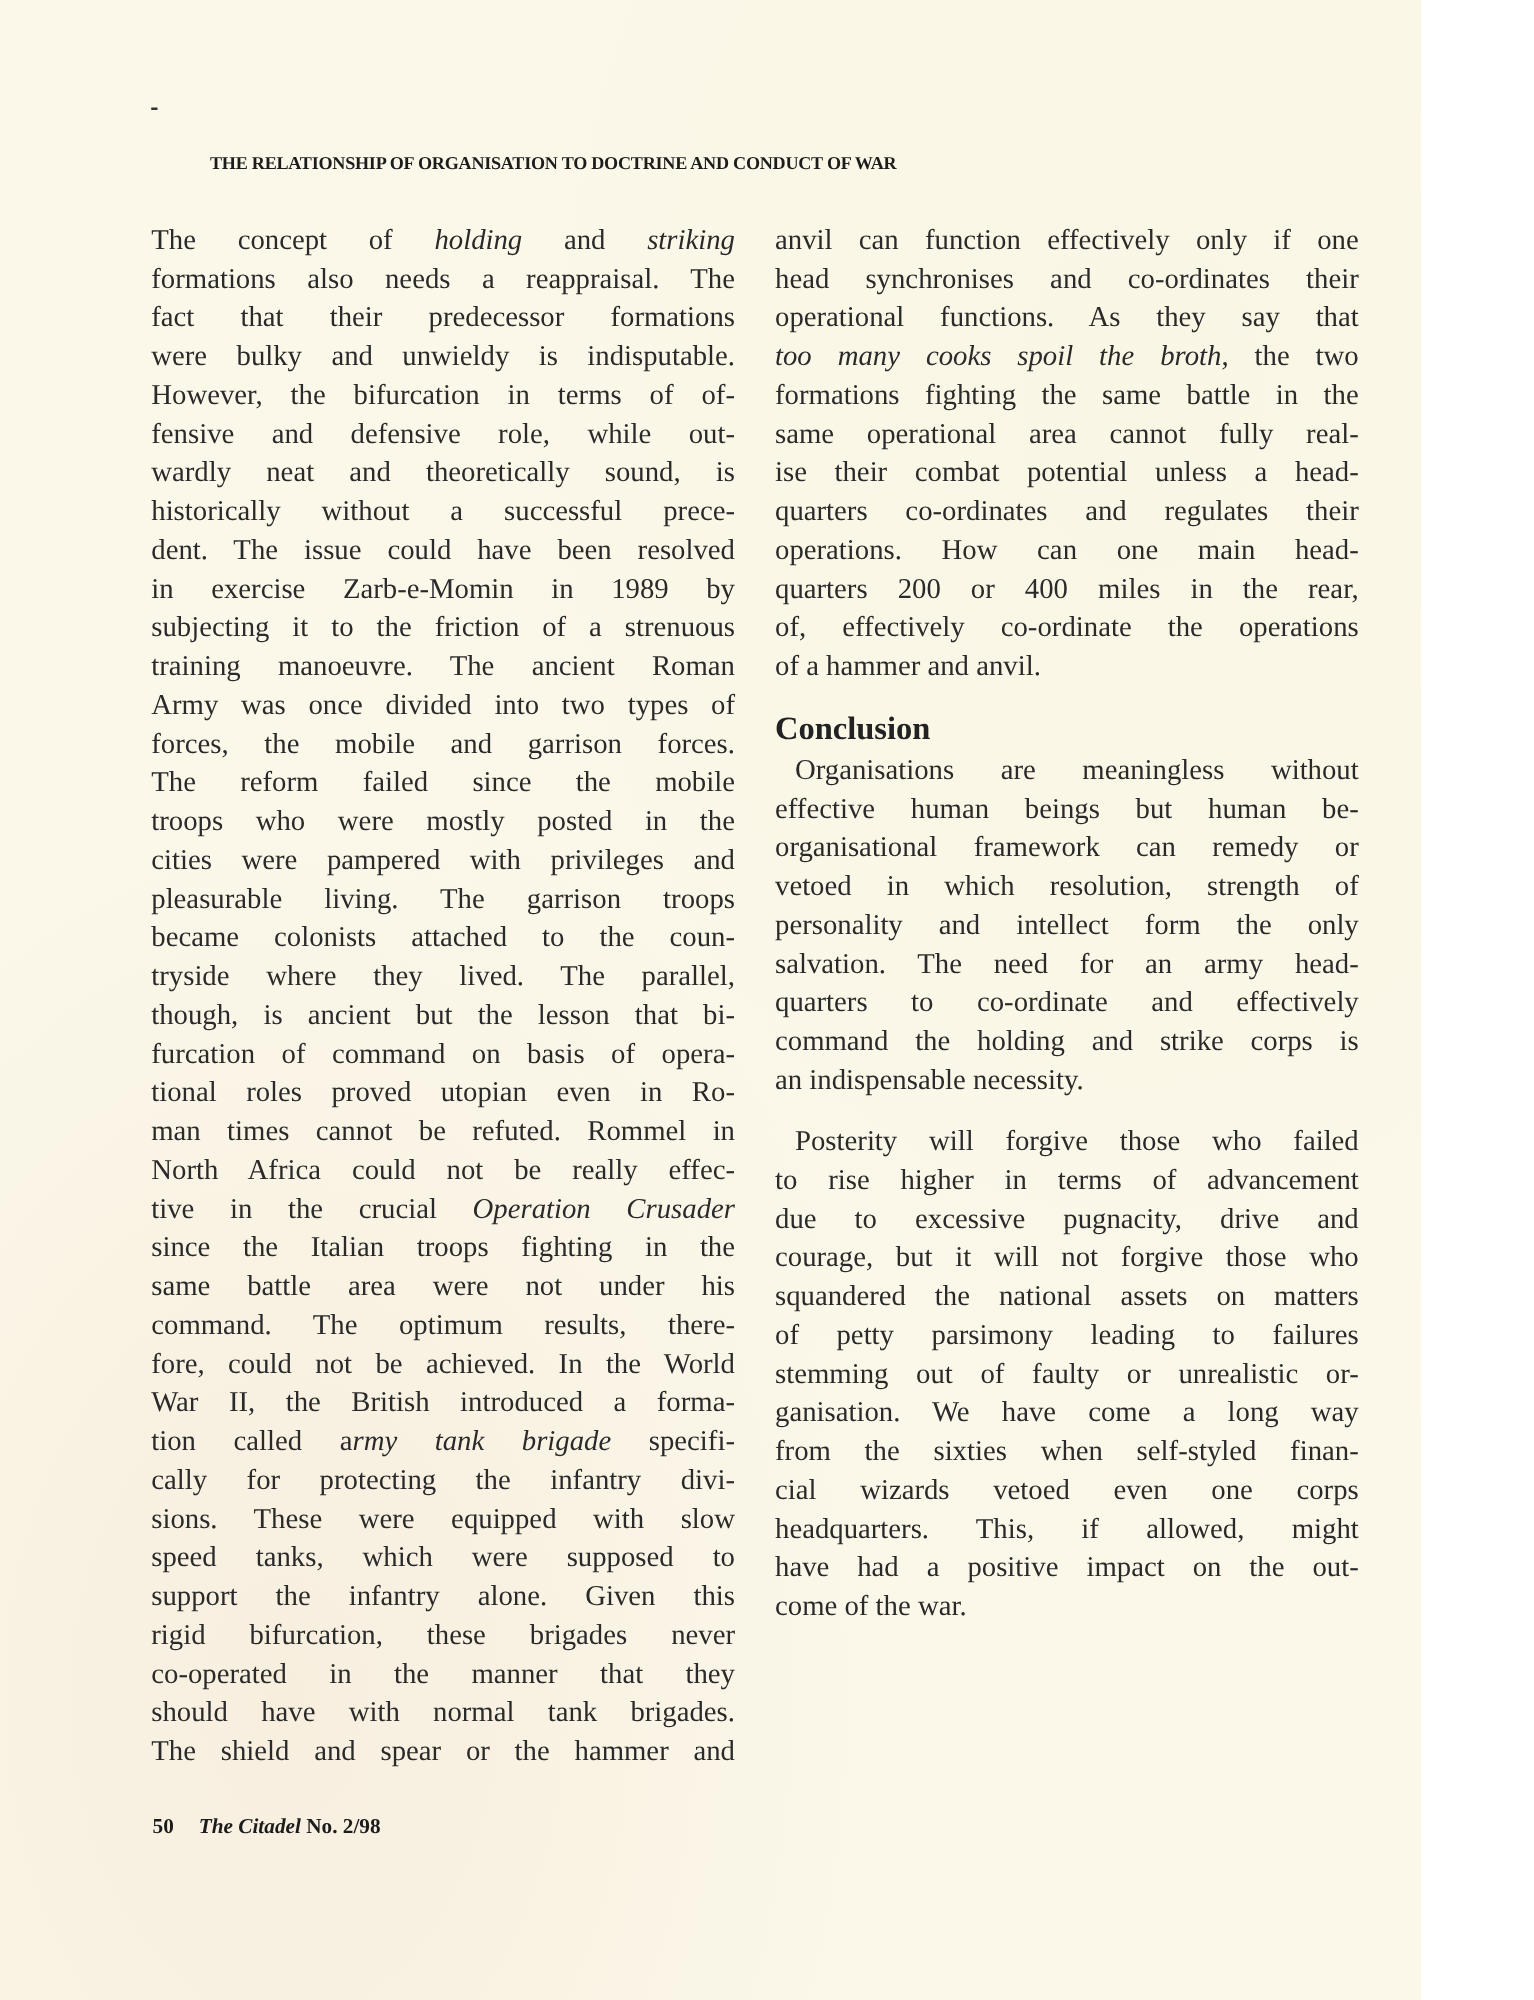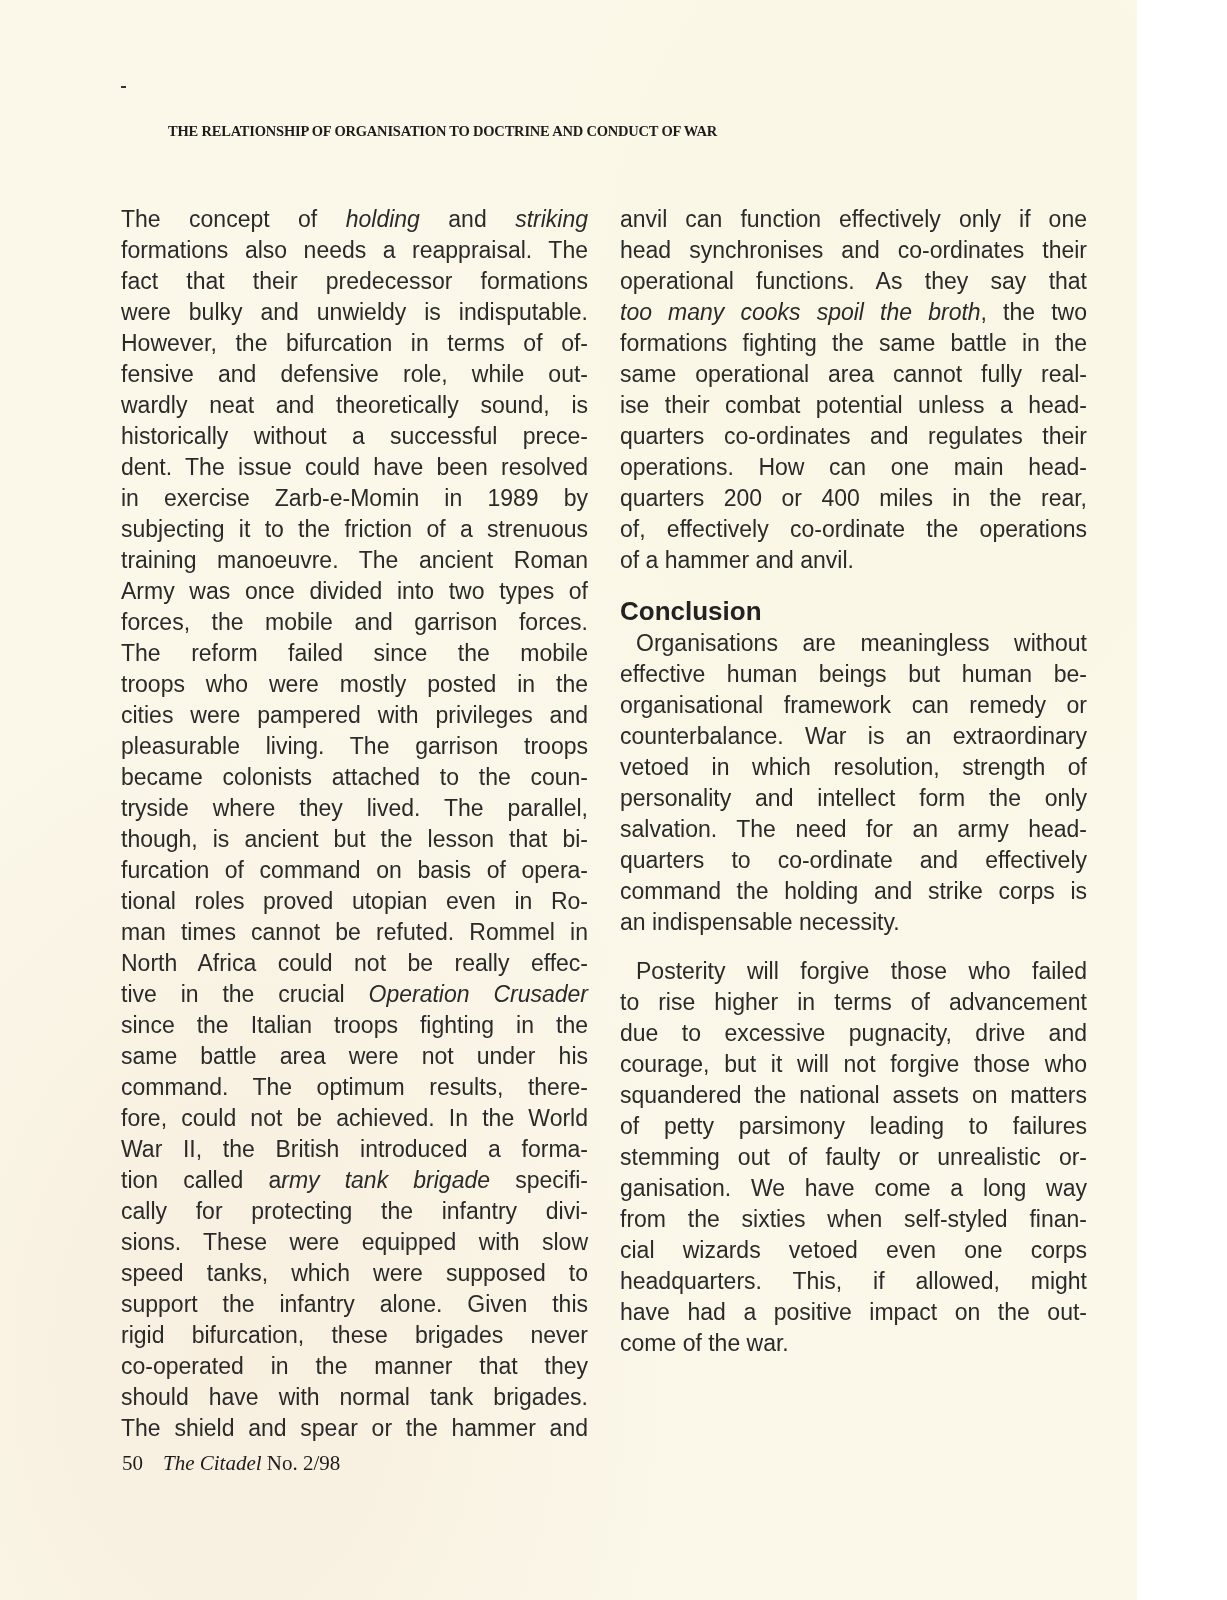--- a/index.html
+++ b/index.html
@@ -40,24 +40,23 @@
       font-weight: bold;
       font-size: 14.5px;
       letter-spacing: -0.2px;
       color: #1c1c1c;
       white-space: nowrap;
       margin-left: 48px;
     }
     .column {
       position: absolute;
       top: 176px;
-      font-family: Liberation Sans, sans-serif;
+      font-family: Liberation Serif, serif;
       font-size: 23px;
       color: #2a2a2a;
-      margin-top: 28px;
     }
     .col-left { left: 121px; width: 467px; }
     .col-right { left: 620px; width: 467px; }
     .line {
       display: block;
       height: 31px;
       line-height: 31px;
       text-align: justify;
       text-align-last: justify;
       white-space: nowrap;
@@ -73,22 +72,22 @@
       height: 34px;
       line-height: 34px;
       color: #222;
     }
     em { font-style: italic; }
     .footer {
       position: absolute;
       left: 122px;
       top: 1451px;
       font-family: "Liberation Serif", serif;
-      font-size: 21px;
-      font-weight: normal;
+      font-size: 17px;
+      font-weight: bold;
       color: #1c1c1c;
       white-space: nowrap;
     }
     .footer .pg { margin-right: 20px; }
     .footer .journal { font-style: italic; }
   </style>
 </head>
 <body>
 
 <div class="page">
@@ -153,21 +152,20 @@
         <span class="line"><span>quarters 200 or 400 miles in the rear,</span></span>
         <span class="line"><span>of, effectively co-ordinate the operations</span></span>
         <span class="line last"><span>of a hammer and anvil.</span></span>
       </div>
     <span class="gap-lg"></span>
     <span class="heading">Conclusion</span>
     <div id="rp2">
         <span class="line indent"><span>Organisations are meaningless without</span></span>
         <span class="line"><span>effective human beings but human be-</span></span>
         <span class="line"><span>organisational framework can remedy or</span></span>
-        <span class="line"><span>counterbalance. War is an extraordinary</span></span>
         <span class="line"><span>vetoed in which resolution, strength of</span></span>
         <span class="line"><span>personality and intellect form the only</span></span>
         <span class="line"><span>salvation. The need for an army head-</span></span>
         <span class="line"><span>quarters to co-ordinate and effectively</span></span>
         <span class="line"><span>command the holding and strike corps is</span></span>
         <span class="line last"><span>an indispensable necessity.</span></span>
       </div>
     <span class="gap-lg"></span>
     <div id="rp3">
         <span class="line indent"><span>Posterity will forgive those who failed</span></span>

